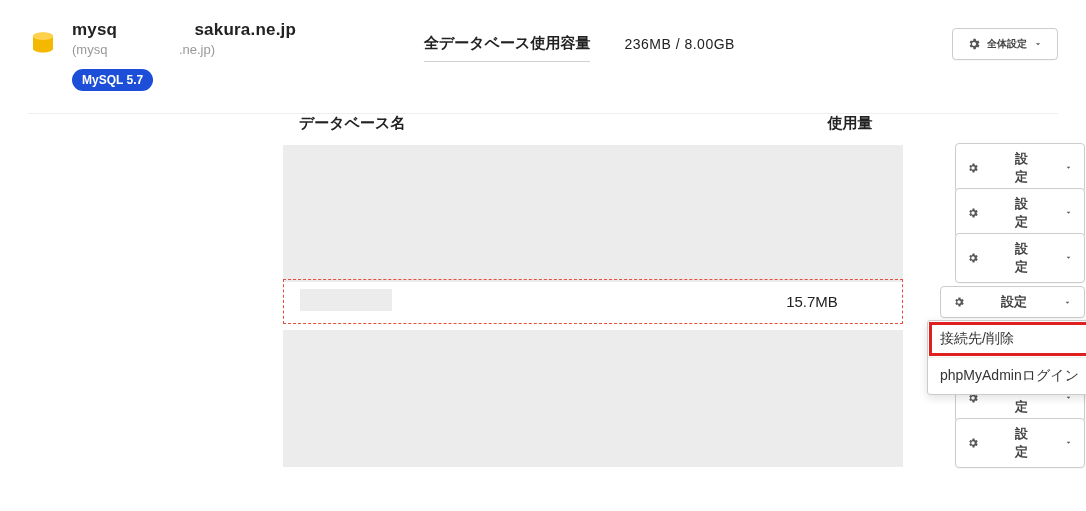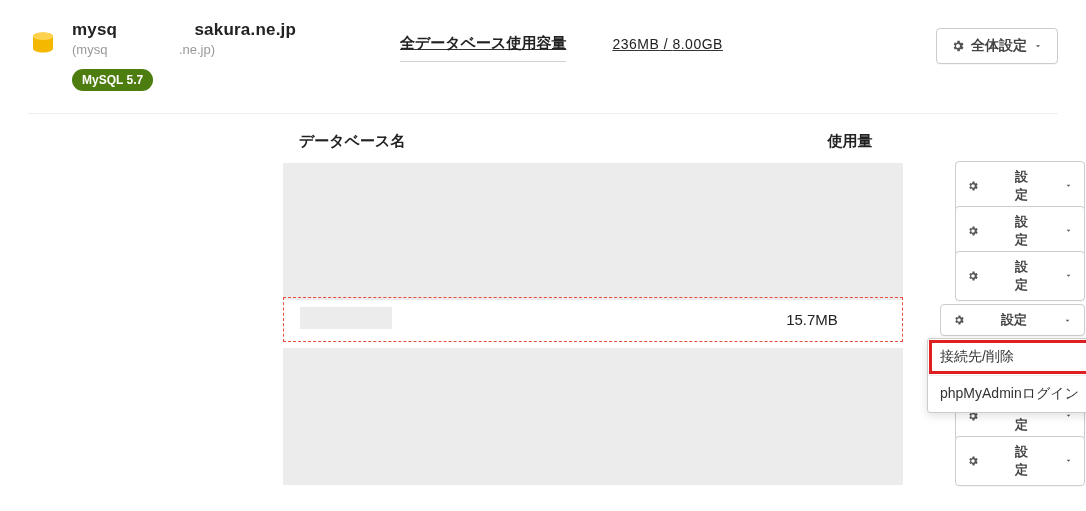--- a/index.html
+++ b/index.html
@@ -44,24 +44,23 @@
     letter-spacing: .2px;
   }
   .server-sub {
     font-size: 13px;
     color: #999;
     margin-top: 2px;
   }
   .usage-block {
     display: flex;
     align-items: center;
-    gap: 46px;
-    margin-left: 84px;
+    gap: 34px;
+    margin-left: 108px;
     margin-top: 14px;
-    text-decoration: underline;
   }
   .usage-label {
     font-size: 15px;
     font-weight: 700;
     color: #222;
     border-bottom: 1px solid #d0d0d0;
     padding-bottom: 8px;
   }
   .usage-values {
     font-size: 14px;
@@ -77,46 +76,45 @@
   }
   .btn {
     display: inline-flex;
     align-items: center;
     gap: 6px;
     background: #fff;
     border: 1px solid #ccc;
     border-radius: 4px;
     color: #444;
     font-weight: 700;
-    font-size: 14px;
+    font-size: 10px;
     padding: 8px 14px;
     cursor: pointer;
     box-shadow: 0 1px 0 rgba(0,0,0,.03);
   }
   .btn-sm {
     font-size: 13px;
     padding: 6px 12px;
     min-width: 86px;
     justify-content: center;
     gap: 36px;
   }
   .gear-icon svg, .chevron-icon svg, .ext-icon svg { display:block; }
   .version-badge {
     display: inline-block;
-    background: #4d7c0f;
+    background: #1d4ed8;
     color: #fff;
     font-size: 12px;
     font-weight: 700;
     padding: 4px 10px;
     border-radius: 999px;
     margin-top: 12px;
     margin-left: 0;
   }
   .table-area {
-    margin-top: 18px;
     margin-left: 255px; 
     width: 802px;
     position: relative;
   }
   .thead {
     display: flex;
     font-weight: 700;
     font-size: 15px;
     color: #222;
     padding: 0 0 12px 16px;

